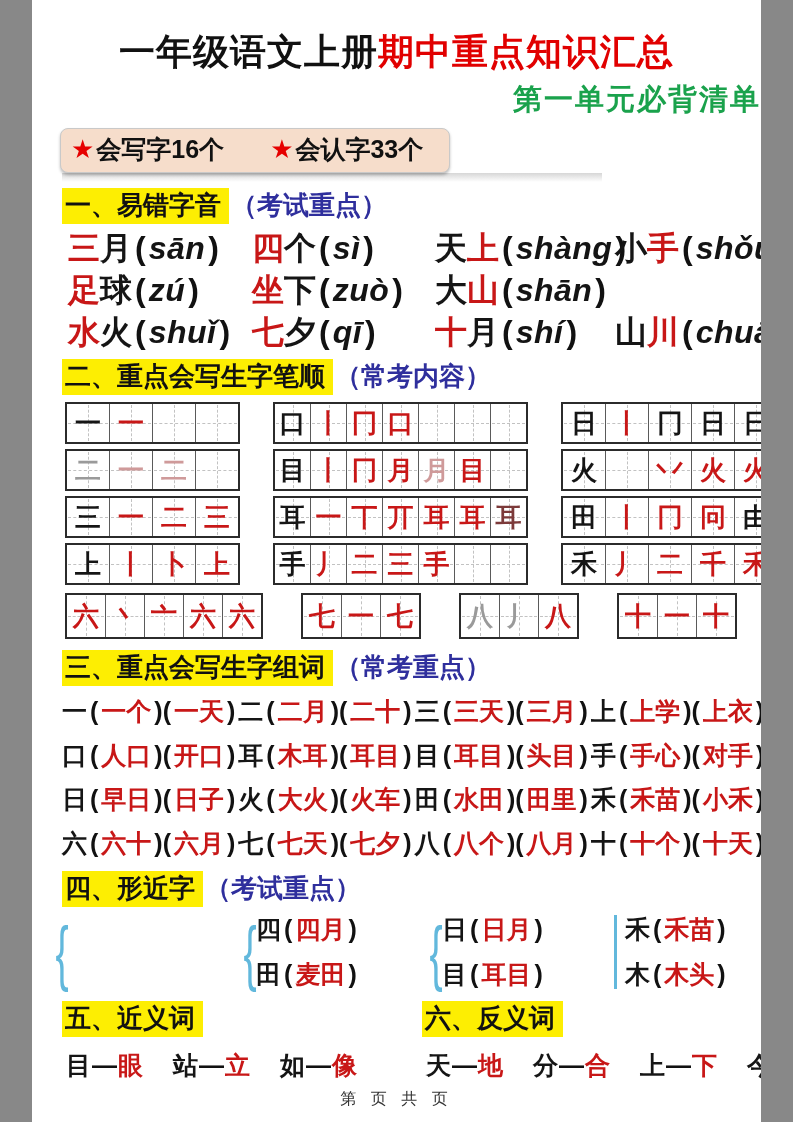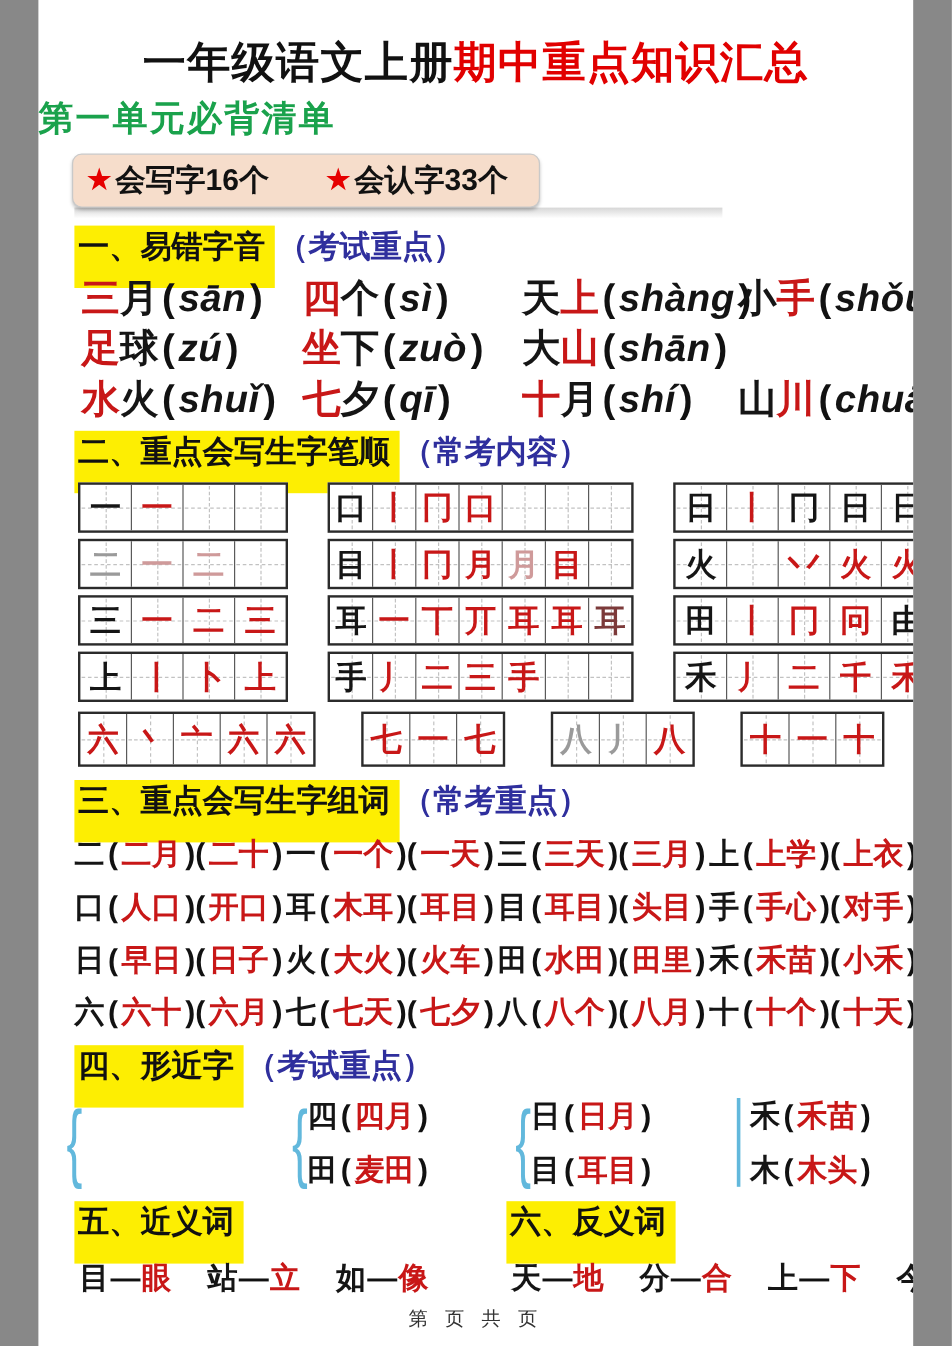--- a/index.html
+++ b/index.html
@@ -22,21 +22,21 @@
 
   .title{
     padding-top:30px;
     text-align:center;
     font-size:36px;line-height:44px;
     font-weight:bold;color:#111;
     letter-spacing:1px;
     white-space:nowrap;
   }
   .subtitle{
-    margin-top:8px;text-align:left;
+    margin-top:8px;text-align:right;
     font-size:29px;line-height:34px;font-weight:bold;
     color:#1aa24c;letter-spacing:2px;
   }
   .bar-wrap{margin:12px 0 0 28px;}
   .bar{
     display:inline-flex;align-items:center;gap:46px;
     background:#f6ddcb;border:1px solid #c9c9c9;border-radius:8px;
     padding:4px 26px 6px 10px;
     font-size:25px;font-weight:bold;color:#111;
     box-shadow:0 2px 3px rgba(0,0,0,.25);
@@ -45,21 +45,21 @@
   .star{color:#e60000;font-size:26px;margin-right:2px;}
   .bar-shadow{
     width:540px;height:9px;margin-left:2px;
     background:linear-gradient(180deg,rgba(120,120,120,.30),rgba(255,255,255,0));
   }
   .heading{
     margin:5px 0 0 30px;
     font-size:26px;line-height:36px;font-weight:bold;color:#111;
     white-space:nowrap;
   }
-  .hl{background:#fdee02;padding:2px 8px 20px 3px;}
+  .hl{background:#fdee02;padding:2px 8px 4px 3px;}
   .note{color:#2f2f9d;margin-left:2px;}
 
   
   .pinyin-block{margin:4px 0 0 36px;}
   .pinyin-row{
     display:grid;grid-template-columns:184px 183px 180px auto;
     font-size:32px;font-weight:bold;line-height:42px;height:42px;
     white-space:nowrap;
   }
   .pinyin-entry .pp{color:#111;font-weight:bold;margin:0 3px;}
@@ -457,22 +457,22 @@
         </div>
       </div>
     </div>
 
   <div class="heading">
     <span class="hl">三、重点会写生字组词</span><span class="note">（常考重点）</span>
   </div>
 
   <div class="word-rows" id="word-rows">
       <div class="word-row">
+        <span class="word-entry"><span class="c-k">一</span><span class="pn">(</span><span class="c-r">一个</span><span class="pn">)(</span><span class="c-r">一天</span><span class="pn">)</span></span>
         <span class="word-entry"><span class="c-k">二</span><span class="pn">(</span><span class="c-r">二月</span><span class="pn">)(</span><span class="c-r">二十</span><span class="pn">)</span></span>
-        <span class="word-entry"><span class="c-k">一</span><span class="pn">(</span><span class="c-r">一个</span><span class="pn">)(</span><span class="c-r">一天</span><span class="pn">)</span></span>
         <span class="word-entry"><span class="c-k">三</span><span class="pn">(</span><span class="c-r">三天</span><span class="pn">)(</span><span class="c-r">三月</span><span class="pn">)</span></span>
         <span class="word-entry"><span class="c-k">上</span><span class="pn">(</span><span class="c-r">上学</span><span class="pn">)(</span><span class="c-r">上衣</span><span class="pn">)</span></span>
       </div>
       <div class="word-row">
         <span class="word-entry"><span class="c-k">口</span><span class="pn">(</span><span class="c-r">人口</span><span class="pn">)(</span><span class="c-r">开口</span><span class="pn">)</span></span>
         <span class="word-entry"><span class="c-k">耳</span><span class="pn">(</span><span class="c-r">木耳</span><span class="pn">)(</span><span class="c-r">耳目</span><span class="pn">)</span></span>
         <span class="word-entry"><span class="c-k">目</span><span class="pn">(</span><span class="c-r">耳目</span><span class="pn">)(</span><span class="c-r">头目</span><span class="pn">)</span></span>
         <span class="word-entry"><span class="c-k">手</span><span class="pn">(</span><span class="c-r">手心</span><span class="pn">)(</span><span class="c-r">对手</span><span class="pn">)</span></span>
       </div>
       <div class="word-row">

